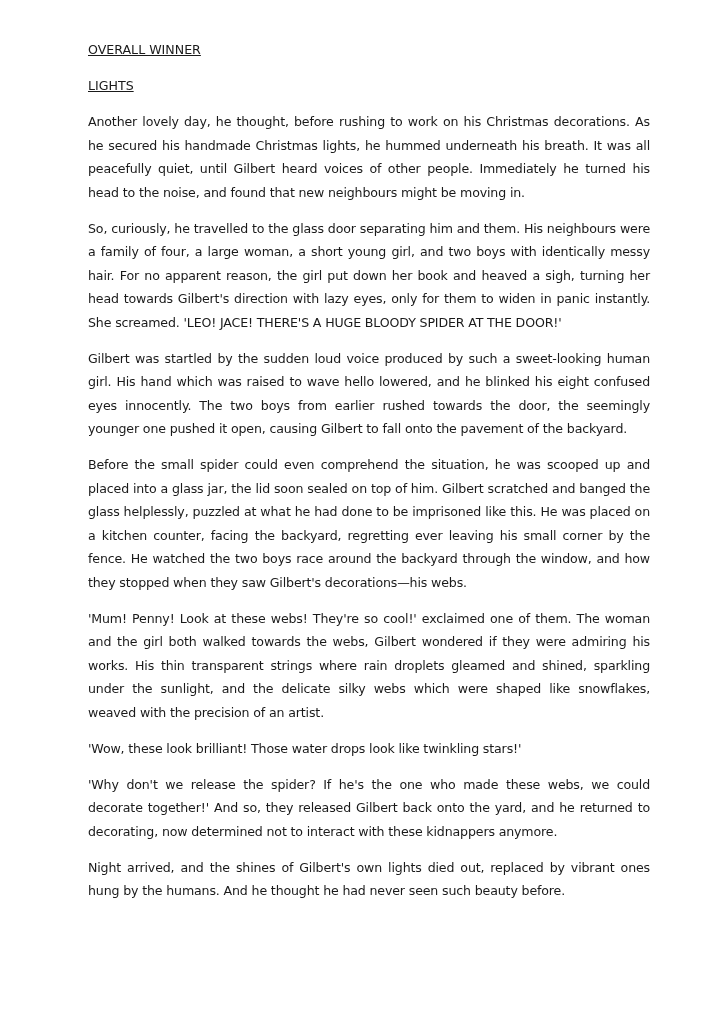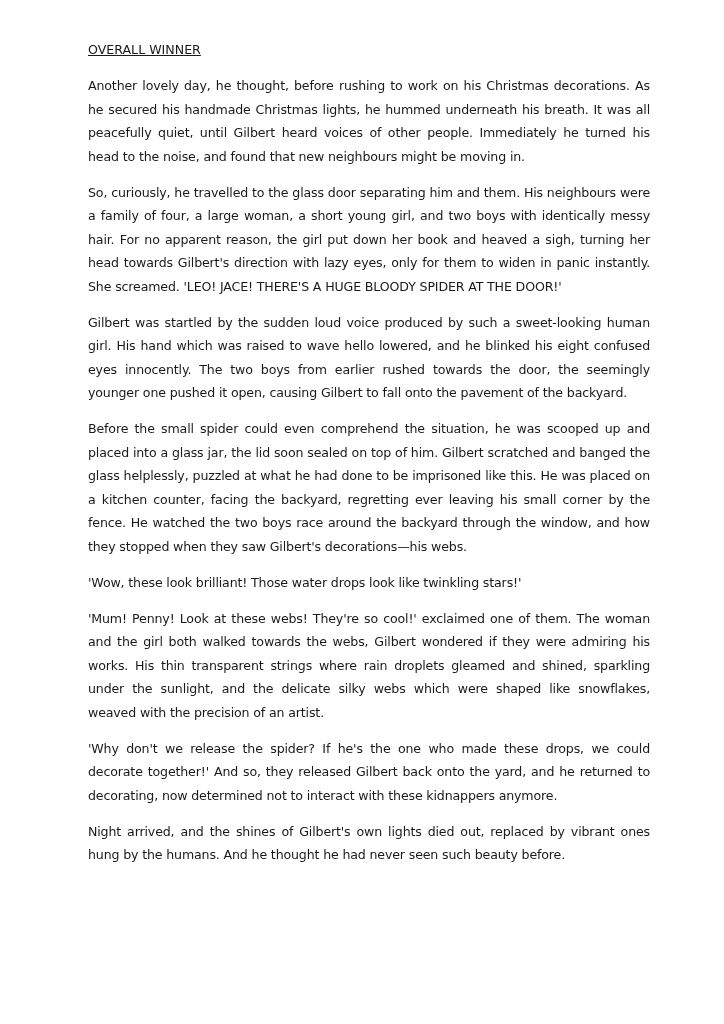--- a/index.html
+++ b/index.html
@@ -11,22 +11,23 @@
     letter-spacing: -0.15px;
   }
   .page p { margin: 0 0 12.5px 0; text-align: justify; }
   .heading { letter-spacing: 0px; text-decoration: underline; }
 </style>
 </head>
 <body>
 
 <div class="page">
   <p class="heading">OVERALL WINNER</p>
+  <p class="heading">LIGHTS</p>
   <p>Another lovely day, he thought, before rushing to work on his Christmas decorations. As he secured his handmade Christmas lights, he hummed underneath his breath. It was all peacefully quiet, until Gilbert heard voices of other people. Immediately he turned his head to the noise, and found that new neighbours might be moving in.</p>
   <p>So, curiously, he travelled to the glass door separating him and them. His neighbours were a family of four, a large woman, a short young girl, and two boys with identically messy hair. For no apparent reason, the girl put down her book and heaved a sigh, turning her head towards Gilbert's direction with lazy eyes, only for them to widen in panic instantly. She screamed. 'LEO! JACE! THERE'S A HUGE BLOODY SPIDER AT THE DOOR!'</p>
   <p>Gilbert was startled by the sudden loud voice produced by such a sweet-looking human girl. His hand which was raised to wave hello lowered, and he blinked his eight confused eyes innocently. The two boys from earlier rushed towards the door, the seemingly younger one pushed it open, causing Gilbert to fall onto the pavement of the backyard.</p>
   <p>Before the small spider could even comprehend the situation, he was scooped up and placed into a glass jar, the lid soon sealed on top of him. Gilbert scratched and banged the glass helplessly, puzzled at what he had done to be imprisoned like this. He was placed on a kitchen counter, facing the backyard, regretting ever leaving his small corner by the fence. He watched the two boys race around the backyard through the window, and how they stopped when they saw Gilbert's decorations—his webs.</p>
+  <p>'Mum! Penny! Look at these webs! They're so cool!' exclaimed one of them. The woman and the girl both walked towards the webs, Gilbert wondered if they were admiring his works. His thin transparent strings where rain droplets gleamed and shined, sparkling under the sunlight, and the delicate silky webs which were shaped like snowflakes, weaved with the precision of an artist.</p>
   <p>'Wow, these look brilliant! Those water drops look like twinkling stars!'</p>
-  <p>'Mum! Penny! Look at these webs! They're so cool!' exclaimed one of them. The woman and the girl both walked towards the webs, Gilbert wondered if they were admiring his works. His thin transparent strings where rain droplets gleamed and shined, sparkling under the sunlight, and the delicate silky webs which were shaped like snowflakes, weaved with the precision of an artist.</p>
-  <p>'Why don't we release the spider? If he's the one who made these drops, we could decorate together!' And so, they released Gilbert back onto the yard, and he returned to decorating, now determined not to interact with these kidnappers anymore.</p>
+  <p>'Why don't we release the spider? If he's the one who made these webs, we could decorate together!' And so, they released Gilbert back onto the yard, and he returned to decorating, now determined not to interact with these kidnappers anymore.</p>
   <p>Night arrived, and the shines of Gilbert's own lights died out, replaced by vibrant ones hung by the humans. And he thought he had never seen such beauty before.</p>
 
 </div>
 
 </body></html>

